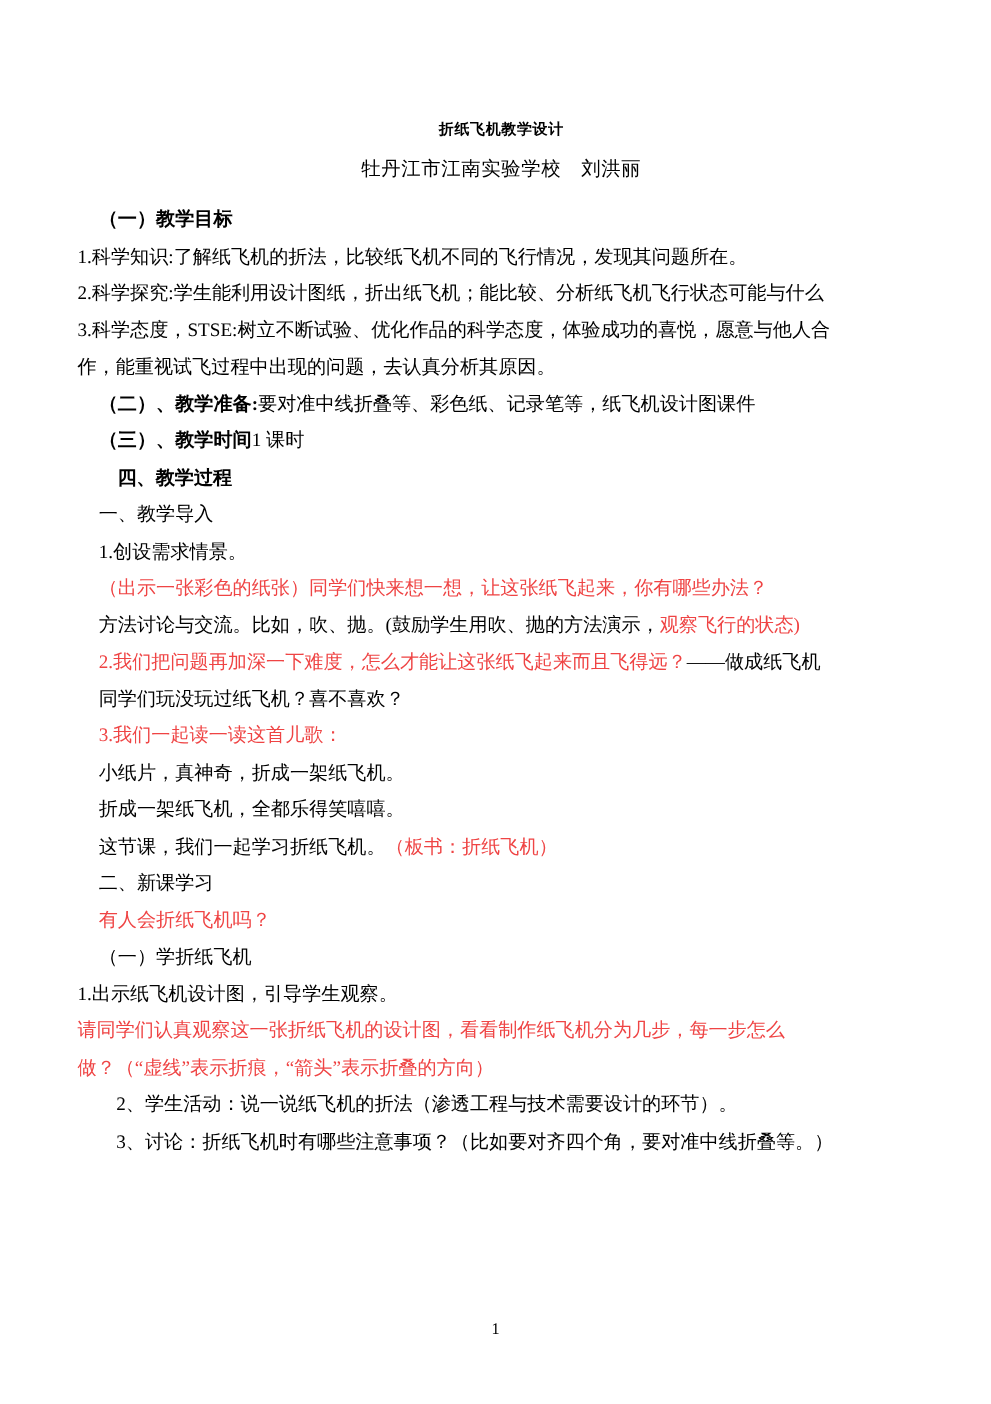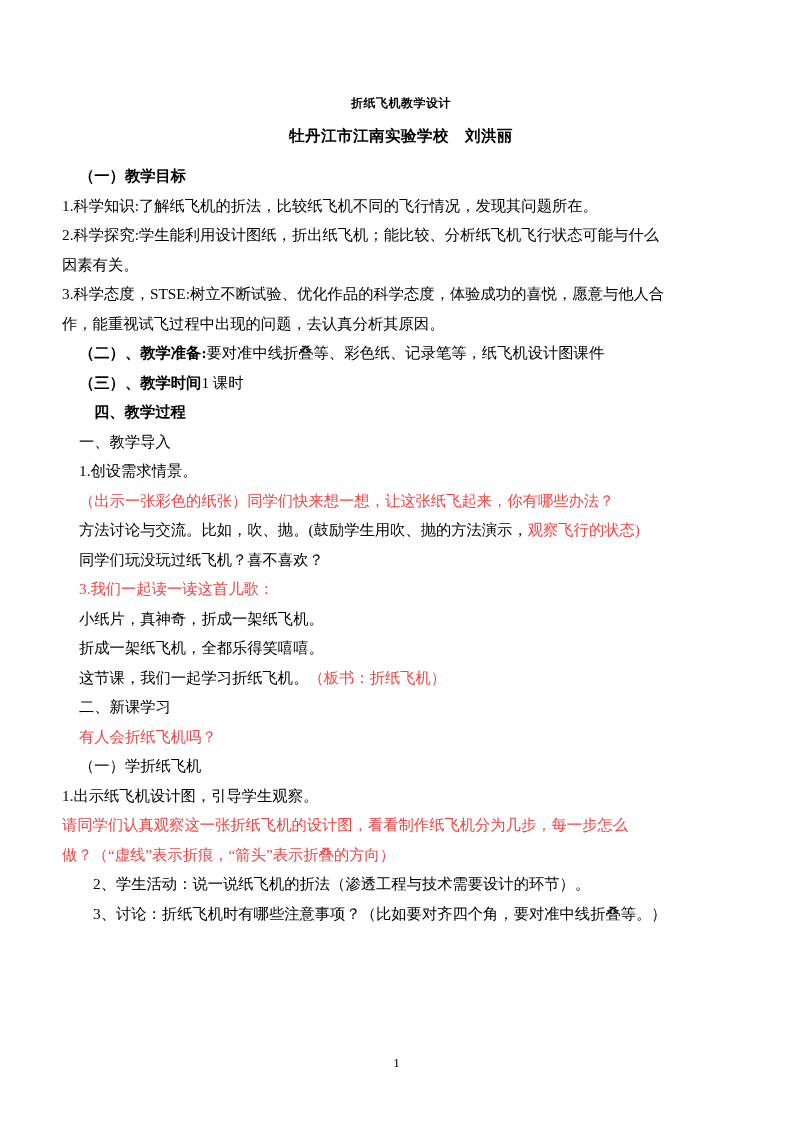--- a/index.html
+++ b/index.html
@@ -31,21 +31,21 @@
   .doc-title {
     text-align: center;
     font-weight: bold;
     font-size: 12px;
     line-height: 30px;
     letter-spacing: 0.5px;
     margin: 0 0 3px 0;
   }
   .doc-subtitle {
     text-align: center;
-    font-weight: bold;
+    font-weight: normal;
     font-size: 15.5px;
     line-height: 30px;
     letter-spacing: 0.5px;
     margin: 0 0 10px 0;
   }
 
   
   .line {
     font-size: 15.3px;
     line-height: 29.5px;
@@ -79,39 +79,39 @@
   <div class="content">
 
     <h1 class="doc-title">折纸飞机教学设计</h1>
     <h2 class="doc-subtitle">牡丹江市江南实验学校　刘洪丽</h2>
 
     <p class="line bold indent1">（一）教学目标</p>
 
     <p class="line">1.科学知识:了解纸飞机的折法，比较纸飞机不同的飞行情况，发现其问题所在。</p>
 
     <p class="line">2.科学探究:学生能利用设计图纸，折出纸飞机；能比较、分析纸飞机飞行状态可能与什么</p>
-    <p class="line">因素有关。</p>
 
     <p class="line">3.科学态度，STSE:树立不断试验、优化作品的科学态度，体验成功的喜悦，愿意与他人合</p>
     <p class="line">作，能重视试飞过程中出现的问题，去认真分析其原因。</p>
 
     <p class="line indent1"><span class="bold">（二）、教学准备:</span><span>要对准中线折叠等、彩色纸、记录笔等，纸飞机设计图课件</span></p>
 
     <p class="line indent1"><span class="bold">（三）、教学时间</span><span>1 课时</span></p>
 
     <p class="line bold indent2">四、教学过程</p>
 
     <p class="line indent1">一、教学导入</p>
 
     <p class="line indent1">1.创设需求情景。</p>
 
     <p class="line indent1 red">（出示一张彩色的纸张）同学们快来想一想，让这张纸飞起来，你有哪些办法？</p>
 
     <p class="line indent1"><span>方法讨论与交流。比如，吹、抛。(鼓励学生用吹、抛的方法演示，</span><span class="red">观察飞行的状态)</span></p>
 
+    <p class="line indent1"><span class="red">2.我们把问题再加深一下难度，怎么才能让这张纸飞起来而且飞得远？</span><span>——做成纸飞机</span></p>
     <p class="line indent1">同学们玩没玩过纸飞机？喜不喜欢？</p>
 
     <p class="line indent1 red">3.我们一起读一读这首儿歌：</p>
 
     <p class="line indent1">小纸片，真神奇，折成一架纸飞机。</p>
     <p class="line indent1">折成一架纸飞机，全都乐得笑嘻嘻。</p>
 
     <p class="line indent1"><span>这节课，我们一起学习折纸飞机。</span><span class="red">（板书：折纸飞机）</span></p>
 
     <p class="line indent1">二、新课学习</p>

